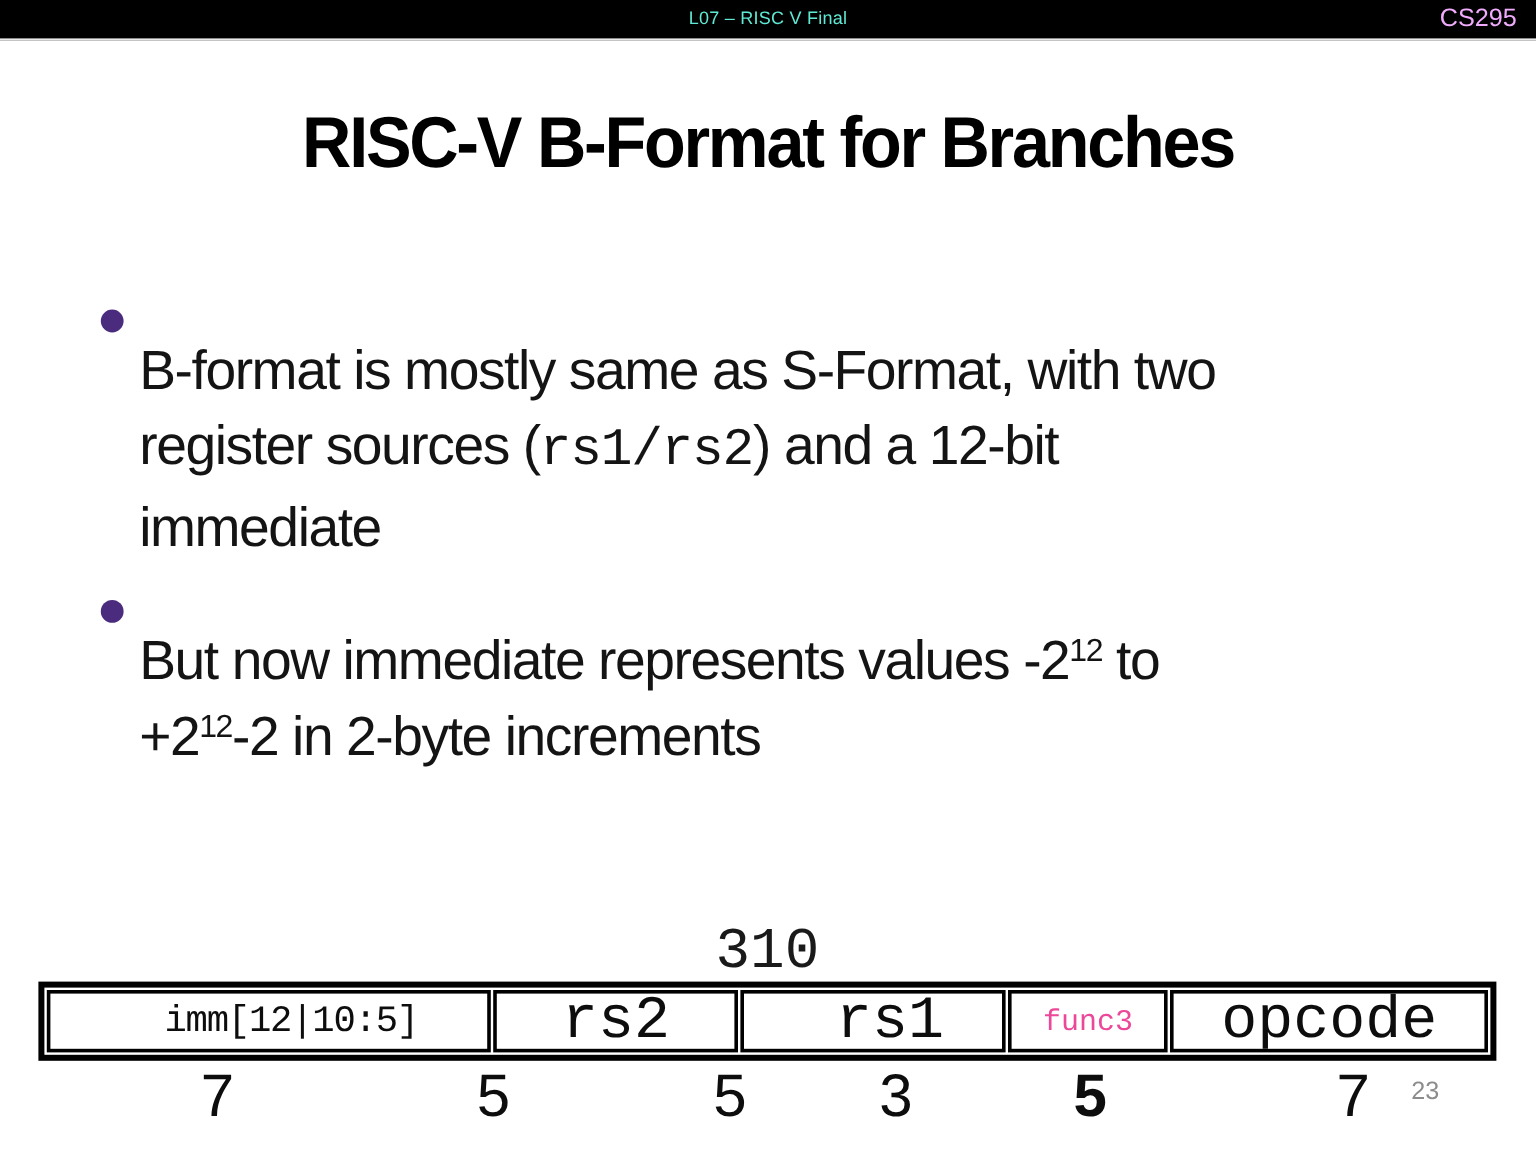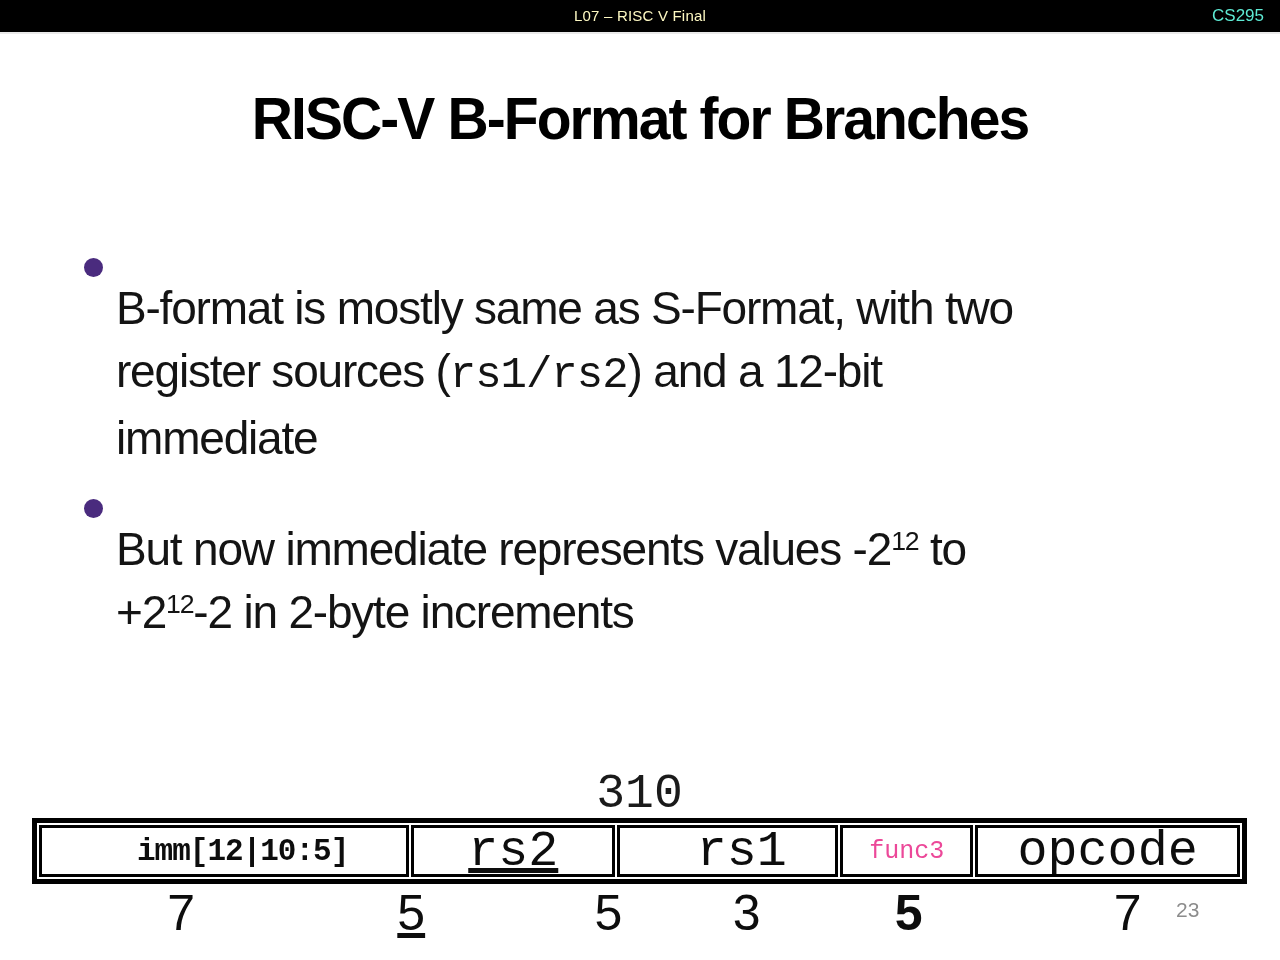--- a/index.html
+++ b/index.html
@@ -15,29 +15,29 @@
   
   .topbar {
     position: absolute; top: 0; left: 0; right: 0;
     height: 34px;
     background: #000000;
     border-bottom: 2px solid #e9e9e9;
   }
   .topbar-center {
     position: absolute; left: 0; right: 0; top: 0;
     text-align: center;
-    color: #fef9c3;
+    color: #5eead4;
     font-size: 15px;
     line-height: 32px;
     letter-spacing: 0.2px;
   }
   .topbar-right {
     position: absolute; right: 16px; top: 0;
-    color: #5eead4;
-    font-size: 17px;
+    color: #f0abfc;
+    font-size: 21px;
     line-height: 32px;
   }
   
   .title {
     position: absolute; top: 84px; left: 0; right: 0;
     text-align: center;
     font-size: 60px;
     font-weight: 700;
     letter-spacing: -2px;
     color: #000000;
@@ -94,26 +94,26 @@
   }
   .cell {
     border: 3px solid #000;
     display: flex; align-items: center; justify-content: center;
     background: #ffffff;
     overflow: hidden;
     font-family: "Liberation Mono", monospace;
     color: #0d0d0d;
   }
   .f0 { flex: 296 296 0; }
-  .f1 { flex: 179 179 0; text-decoration: underline; }
+  .f1 { flex: 179 179 0; }
   .f2 { flex: 169 169 0; padding-left: 28px; }
   .f3 { flex: 115 115 0; }
   .f4 { flex: 218 218 0; }
   .f5 { flex: 234 234 0; }
-  .cell-imm  { font-weight: 700; font-size: 31px; letter-spacing: -1px; padding-left: 37px; }
+  .cell-imm  { font-weight: 400; font-size: 31px; letter-spacing: -1px; padding-left: 37px; }
   .cell-reg  { font-size: 50px; }
   .cell-func { font-size: 25px; color: #ec4899; }
   .widths {
     display: flex; gap: 2px;
     padding: 0 7px;
     margin-top: 2px;
     font-size: 50px;
     line-height: 54px;
   }
   .wcell { text-align: center; color: #0d0d0d; }

